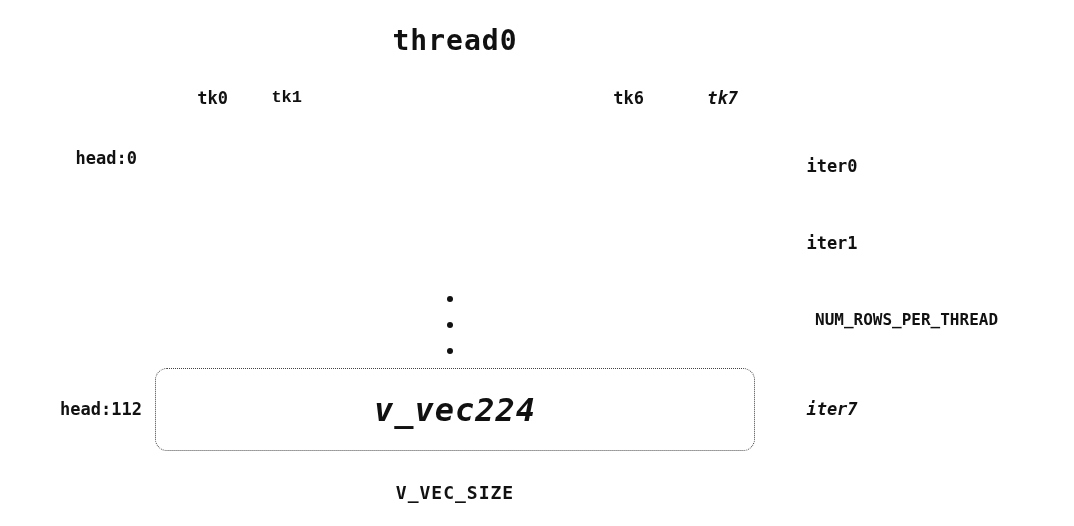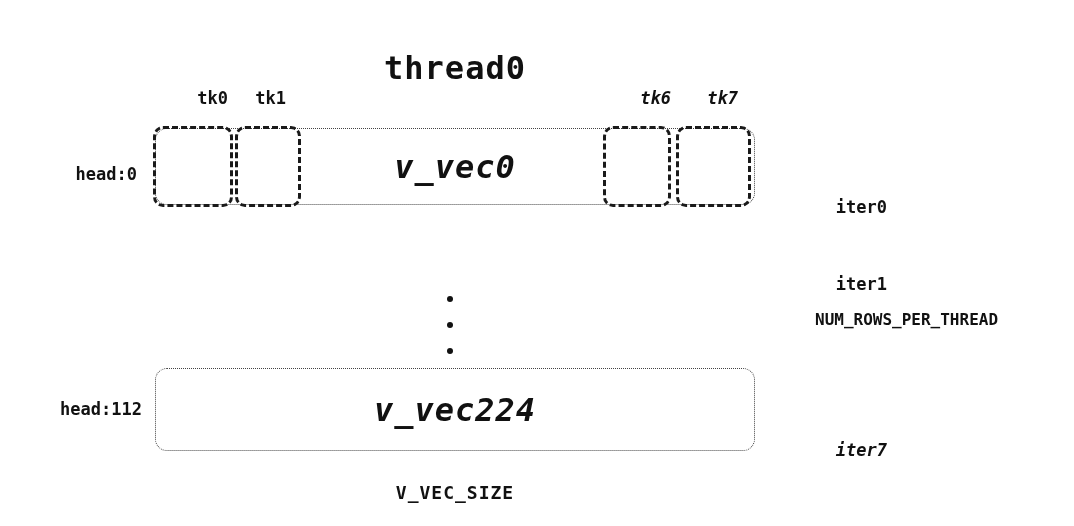--- a/index.html
+++ b/index.html
@@ -14,35 +14,34 @@
     background: #ffffff;
     font-family: "DejaVu Sans Mono", "Liberation Mono", monospace;
     color: #111;
     overflow: hidden;
   }
   .abs { position: absolute; }
 
   .title {
     left: 155px; top: 24px; width: 600px;
     text-align: center;
-    font-size: 32px;
+    font-size: 28px;
     font-weight: bold;
     letter-spacing: 1px;
-    margin-top: 25px;
   }
 
   .tick-label {
     top: 88px; width: 70px;
     text-align: right;
     font-size: 17px;
     font-weight: bold;
   }
   .tick-0 { left: 158px; }
-  .tick-1 { left: 216px; }
-  .tick-2 { left: 601px; font-style: italic; }
+  .tick-1 { left: 232px; font-family: Liberation Mono, monospace; }
+  .tick-2 { left: 574px; }
   .tick-3 { left: 668px; font-style: italic; }
 
   .row-box {
     left: 155px; width: 600px;
     border: 1.5px dotted #444;
     border-radius: 12px;
     box-sizing: border-box;
   }
   .row-1 { top: 128px; height: 77px; }
   .row-2 { top: 204px; height: 79px; }
@@ -71,24 +70,24 @@
   .cell-1 { left: 79px;  width: 66px; }
   .cell-2 { left: 447px; width: 68px; }
   .cell-3 { left: 520px; width: 75px; }
 
   .side-label {
     font-size: 17px;
     font-weight: bold;
     white-space: nowrap;
   }
   .head-label { width: 115px; text-align: right; }
-  .head-0 { left: 22px;  top: 164px; }
+  .head-0 { left: 22px;  top: 148px; }
   .head-1 { left: 22px;  top: 233px; }
   .head-2 { left: 27px;  top: 399px; }
-  .iter-label { width: 110px; text-align: right; margin-top: 41px; }
+  .iter-label { width: 110px; text-align: center; }
   .iter-0 { left: 777px; top: 156px; }
   .iter-1 { left: 777px; top: 233px; }
   .iter-2 { left: 777px; top: 399px; font-style: italic; }
 
   .ellipsis {
     left: 443px; top: 296px; width: 14px; height: 58px;
     display: flex;
     flex-direction: column;
     align-items: center;
     justify-content: space-between;
@@ -122,27 +121,20 @@
   <div class="abs title">thread0</div>
 
   <div class="abs tick-label tick-0">tk0</div>
   <div class="abs tick-label tick-1">tk1</div>
   <div class="abs tick-label tick-2">tk6</div>
   <div class="abs tick-label tick-3">tk7</div>
 
   <div class="abs side-label head-label head-0">head:0</div>
   <div class="abs side-label head-label head-2">head:112</div>
 
-  <div class="abs row-box row-1">
-    <div class="cell cell-0"></div>
-    <div class="cell cell-1"></div>
-    <div class="cell cell-2"></div>
-    <div class="cell cell-3"></div>
-    <div class="vec-label">v_vec0</div>
-  </div>
 
 
   <div class="abs ellipsis">
     <div class="dot"></div>
     <div class="dot"></div>
     <div class="dot"></div>
   </div>
 
   <div class="abs row-box row-3">
     <div class="vec-label">v_vec224</div>

